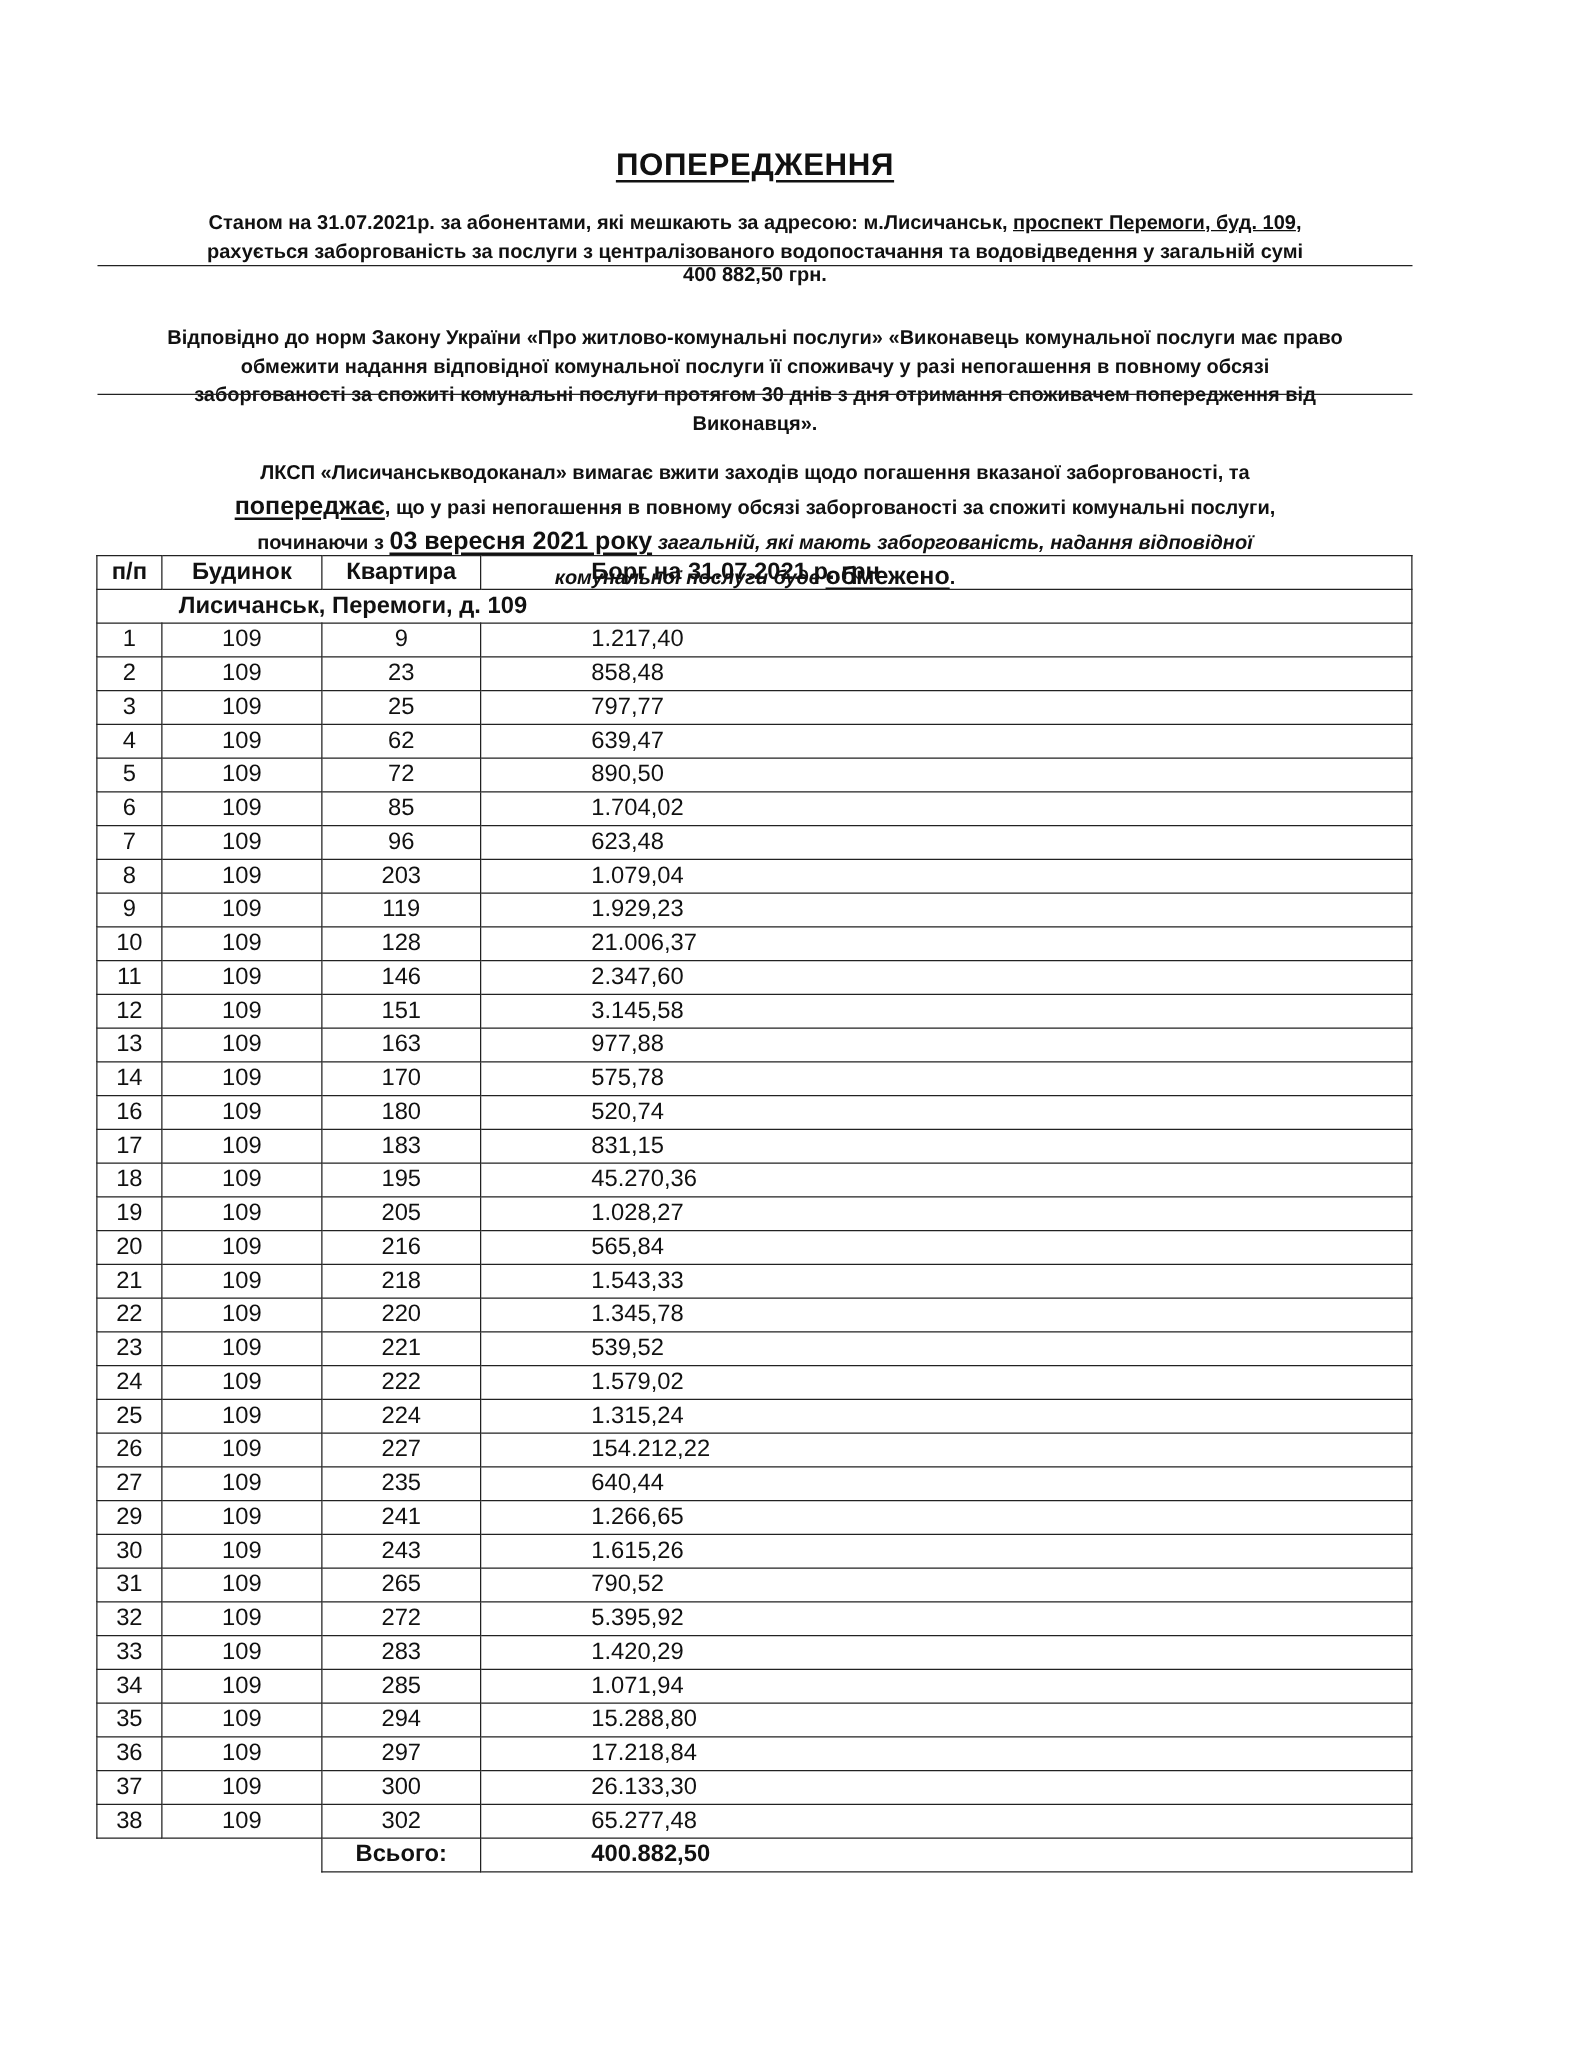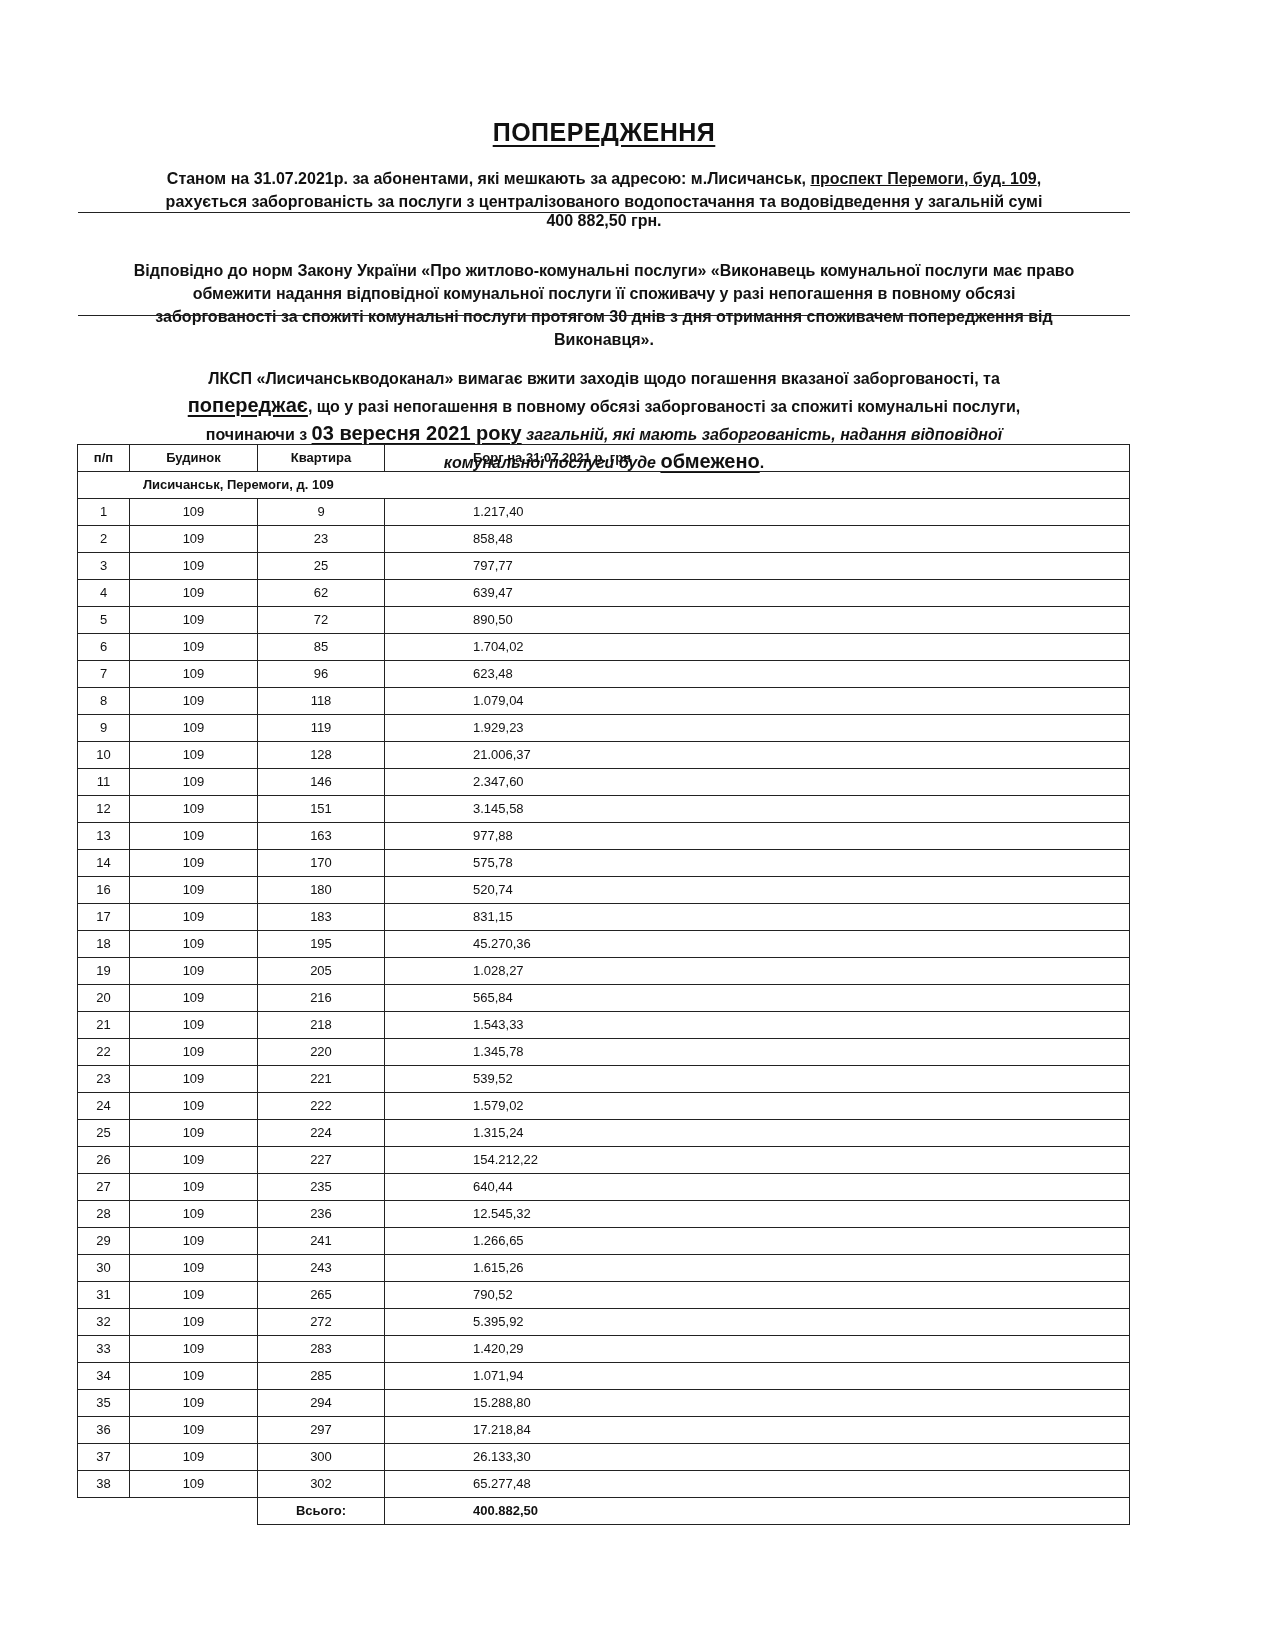--- a/index.html
+++ b/index.html
@@ -19,21 +19,21 @@
     .rule { position: absolute; left: 78px; width: 1052px; height: 0; border-top: 1.5px solid #222; }
     .rule.r1 { top: 212px; }
     .rule.r2 { top: 315px; }
     .law { top: 219px; font-size: 16px; line-height: 23px; padding: 0 4px; box-sizing: border-box; }
     .demand { top: 325px; font-size: 16px; line-height: 27px; }
     .demand .big { font-size: 20px; text-decoration: underline; text-underline-offset: 3px; }
     .demand .it { font-style: italic; }
 
     table.debts {
       position: absolute; left: 77px; top: 444px; width: 1053px;
-      border-collapse: collapse; font-size: 13px;
+      border-collapse: collapse; font-size: 19px;
     }
     table.debts td, table.debts th {
       border: 1.5px solid #222; height: 26px; padding: 0; line-height: 26px;
     }
     table.debts th { font-weight: bold; text-align: center; }
     table.debts th.debt-h { text-align: left; padding-left: 88px; }
     table.debts td { text-align: center; }
     table.debts td.debt { text-align: left; padding-left: 88px; }
     table.debts tr.city td { font-weight: bold; text-align: left; padding-left: 65px; }
     table.debts tr.total td.blank { border: none; border-top: 1.5px solid #222; }
@@ -129,21 +129,21 @@
         </tr>
         <tr>
           <td>7</td>
           <td>109</td>
           <td>96</td>
           <td class="debt">623,48</td>
         </tr>
         <tr>
           <td>8</td>
           <td>109</td>
-          <td>118</td>
+          <td>203</td>
           <td class="debt">1.079,04</td>
         </tr>
         <tr>
           <td>9</td>
           <td>109</td>
           <td>119</td>
           <td class="debt">1.929,23</td>
         </tr>
         <tr>
           <td>10</td>
@@ -239,26 +239,20 @@
           <td>26</td>
           <td>109</td>
           <td>227</td>
           <td class="debt">154.212,22</td>
         </tr>
         <tr>
           <td>27</td>
           <td>109</td>
           <td>235</td>
           <td class="debt">640,44</td>
-        </tr>
-        <tr>
-          <td>28</td>
-          <td>109</td>
-          <td>236</td>
-          <td class="debt">12.545,32</td>
         </tr>
         <tr>
           <td>29</td>
           <td>109</td>
           <td>241</td>
           <td class="debt">1.266,65</td>
         </tr>
         <tr>
           <td>30</td>
           <td>109</td>

